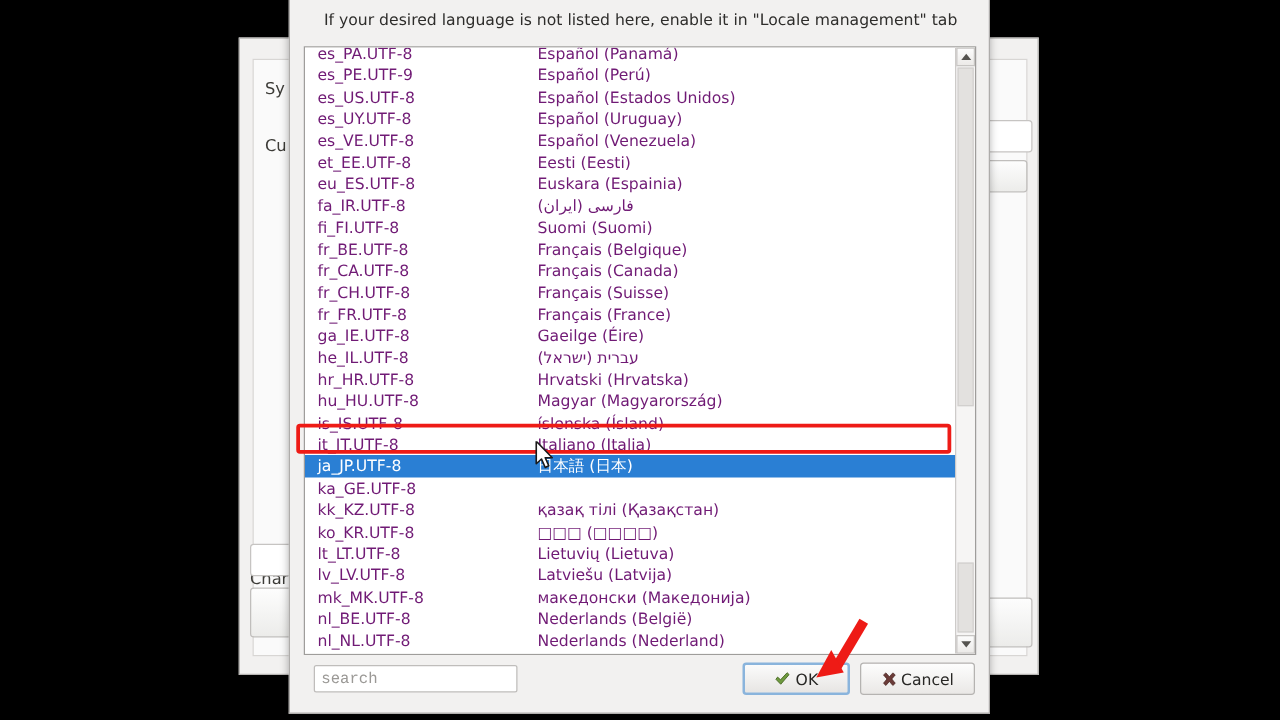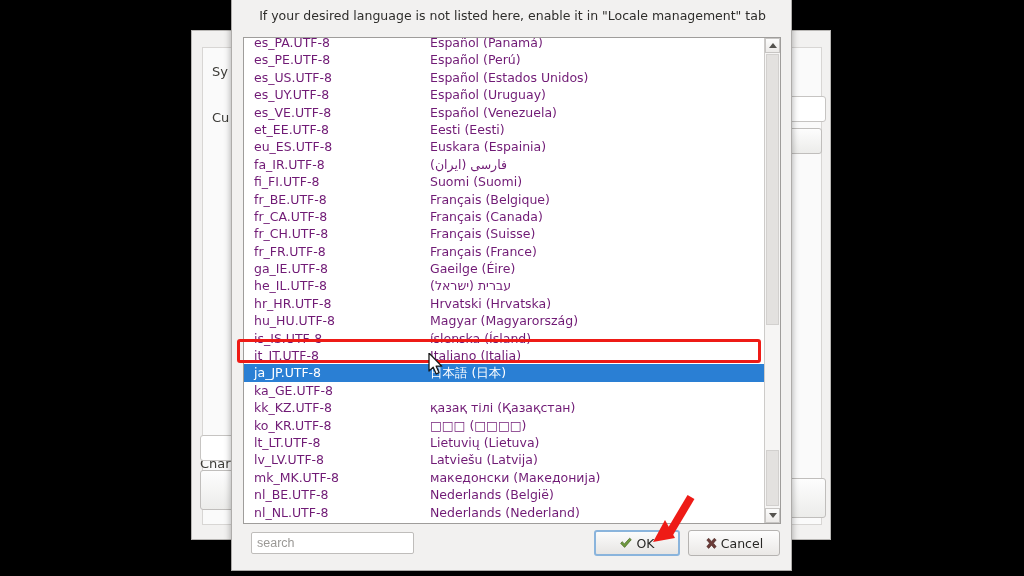--- a/index.html
+++ b/index.html
@@ -228,21 +228,21 @@
     top: 532px;
     width: 163px;
     height: 22px;
     background: #ffffff;
     border: 1px solid #bfbdbb;
     border-radius: 2px;
     box-sizing: border-box;
     font-size: 12.5px;
     color: #252422;
     padding: 0 5px;
-    font-family: Liberation Sans, sans-serif;
+    font-family: Liberation Mono, monospace;
     outline: none;
   }
   #search-input::placeholder { color: #9b9996; }
 
   .dlg-btn {
     position: absolute;
     height: 26px;
     background: linear-gradient(#fdfdfd, #eae8e6);
     border: 1px solid #b5b3b1;
     border-radius: 3px;
@@ -338,21 +338,21 @@
     <div id="dialog-hint">If your desired language is not listed here, enable it in "Locale management" tab</div>
 
     <div id="list-frame">
       <div id="list-viewport">
         <div id="list-inner">
             <div class="row">
               <span class="code">es_PA.UTF-8</span>
               <span class="name">Español (Panamá)</span>
             </div>
             <div class="row">
-              <span class="code">es_PE.UTF-8</span>
+              <span class="code">es_PE.UTF-9</span>
               <span class="name">Español (Perú)</span>
             </div>
             <div class="row">
               <span class="code">es_US.UTF-8</span>
               <span class="name">Español (Estados Unidos)</span>
             </div>
             <div class="row">
               <span class="code">es_UY.UTF-8</span>
               <span class="name">Español (Uruguay)</span>
             </div>

